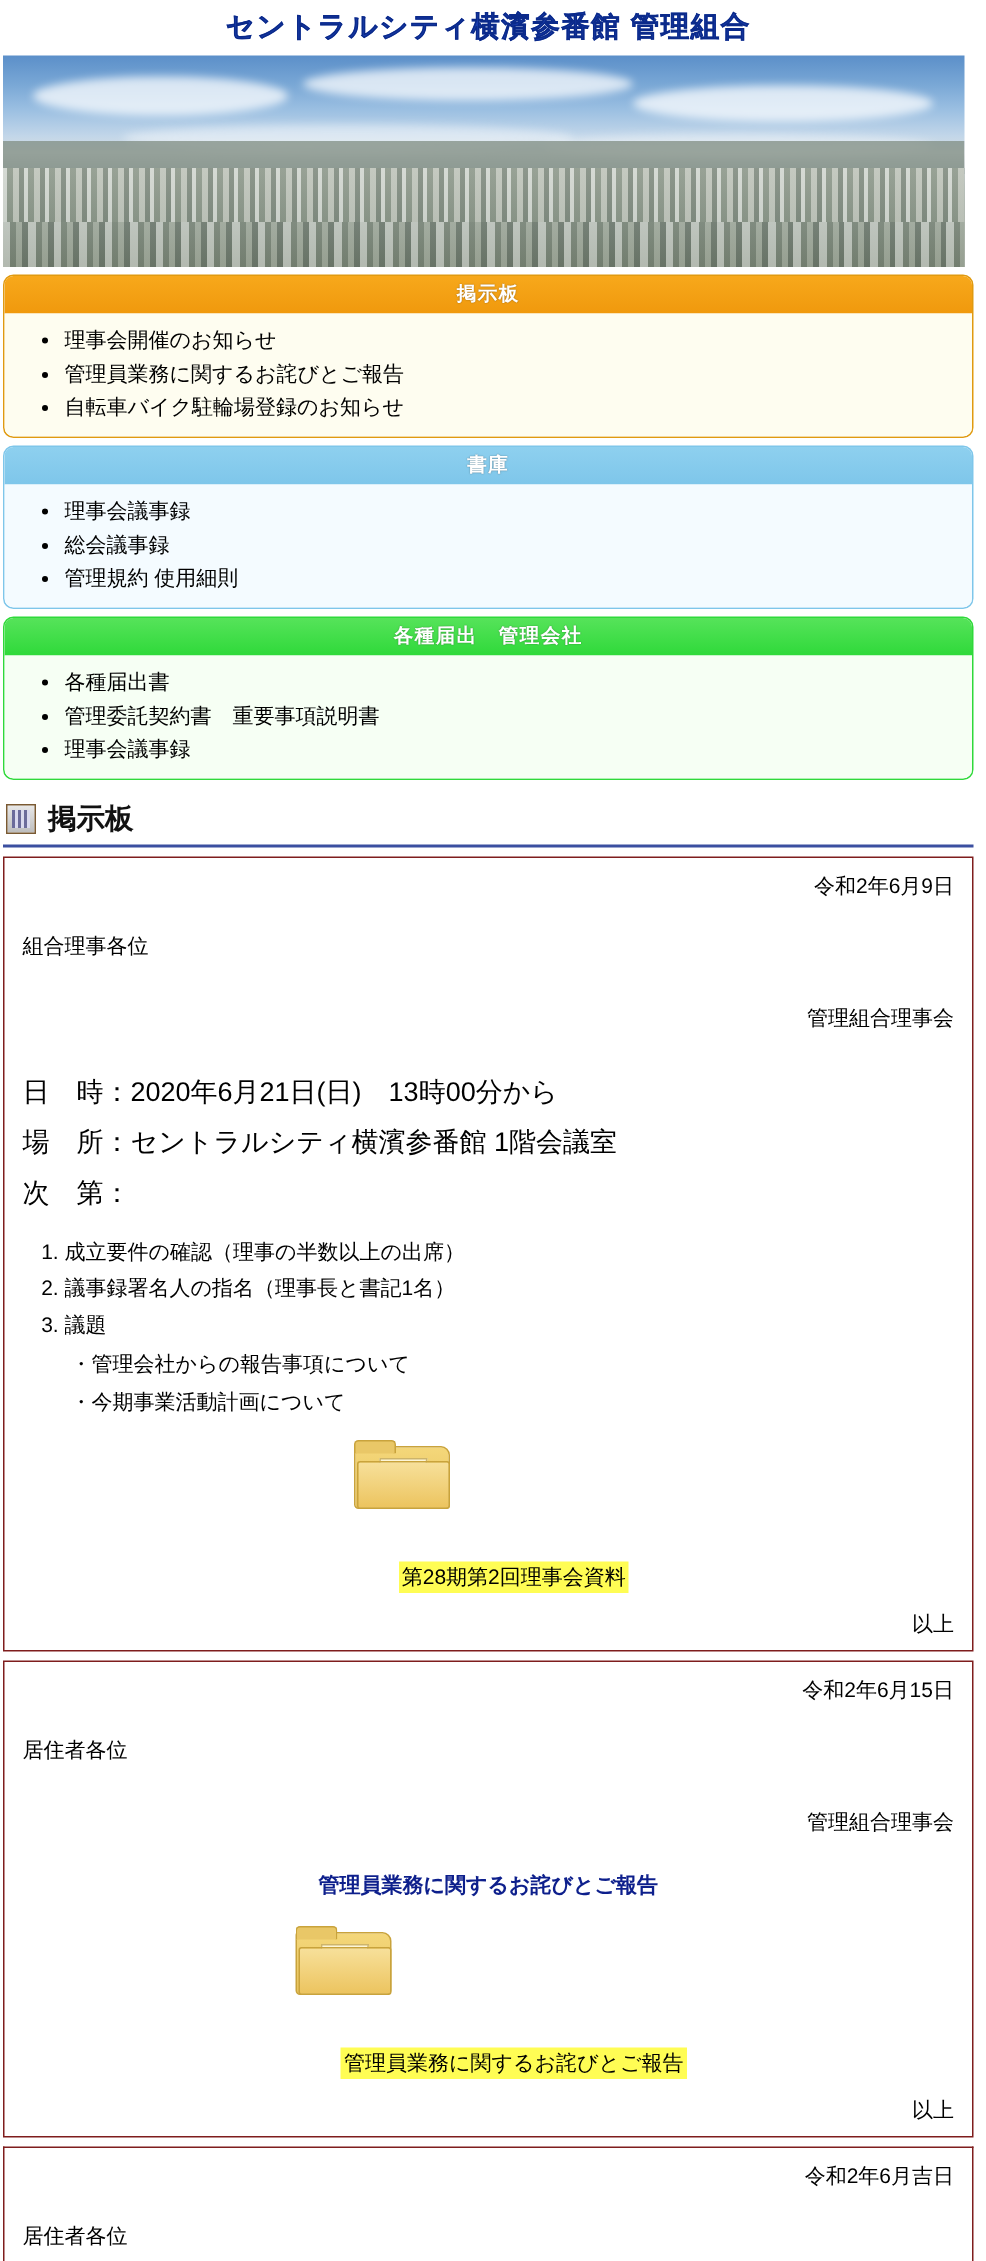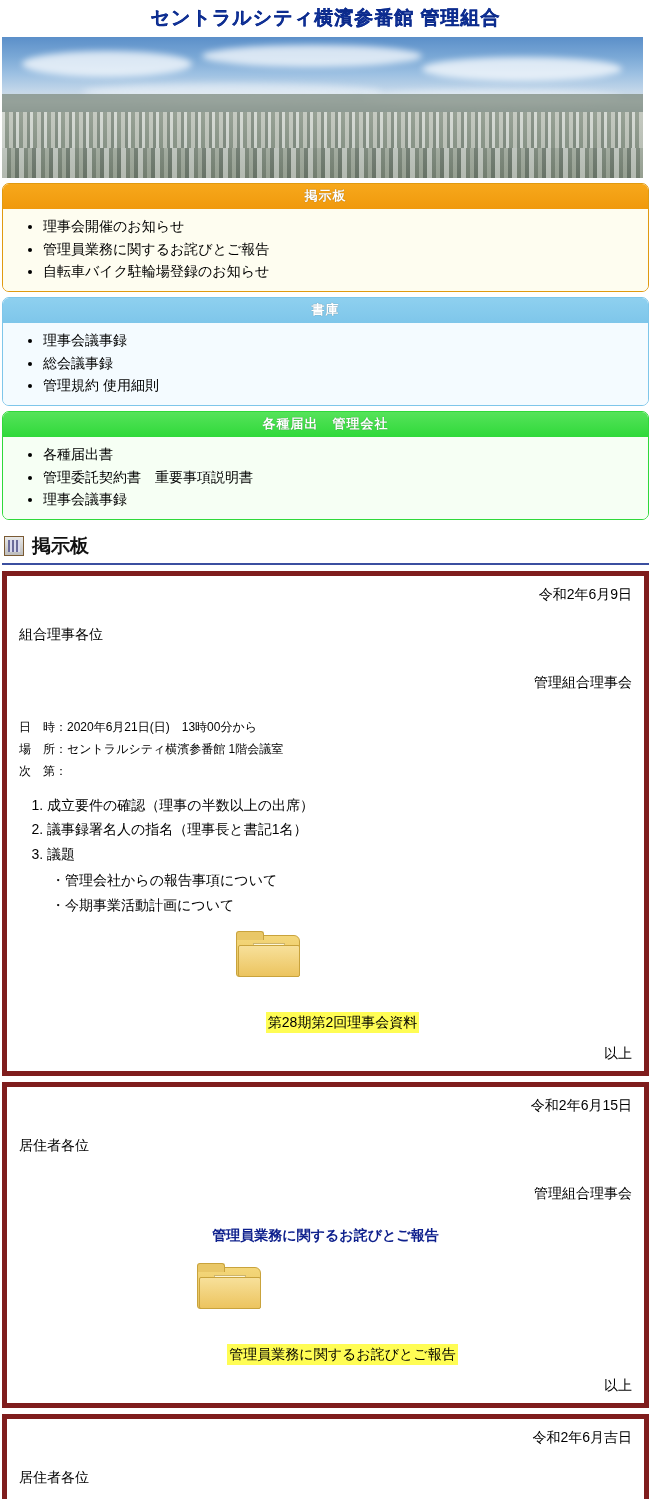--- a/index.html
+++ b/index.html
@@ -144,21 +144,21 @@
       repeating-linear-gradient(90deg,#6b6b9b 0 2px, #d9d9ee 2px 4px);
   }
   .section-head .title {
     font-size: 19px;
     font-weight: bold;
     color: #111;
   }
 
   
   .notice {
-    border: 5px solid #7f1d1d;
+    border: 1px solid #7f1d1d;
     margin-top: 6px;
     background: #ffffff;
     padding: 10px 12px 8px 12px;
     box-sizing: border-box;
   }
   .n-date {
     text-align: right;
     font-size: 14px;
     margin-bottom: 22px;
   }
@@ -172,21 +172,21 @@
     margin-bottom: 24px;
   }
   .n-title {
     text-align: center;
     font-weight: bold;
     font-size: 14px;
     color: #0d1f8c;
     margin-bottom: 18px;
   }
   .n-line {
-    font-size: 12px;
+    font-size: 18px;
     line-height: 1.85;
   }
   .n-list {
     margin: 10px 0 0 0;
     padding-left: 28px;
     font-size: 14px;
     line-height: 1.75;
   }
   .n-sublist {
     list-style: none;

